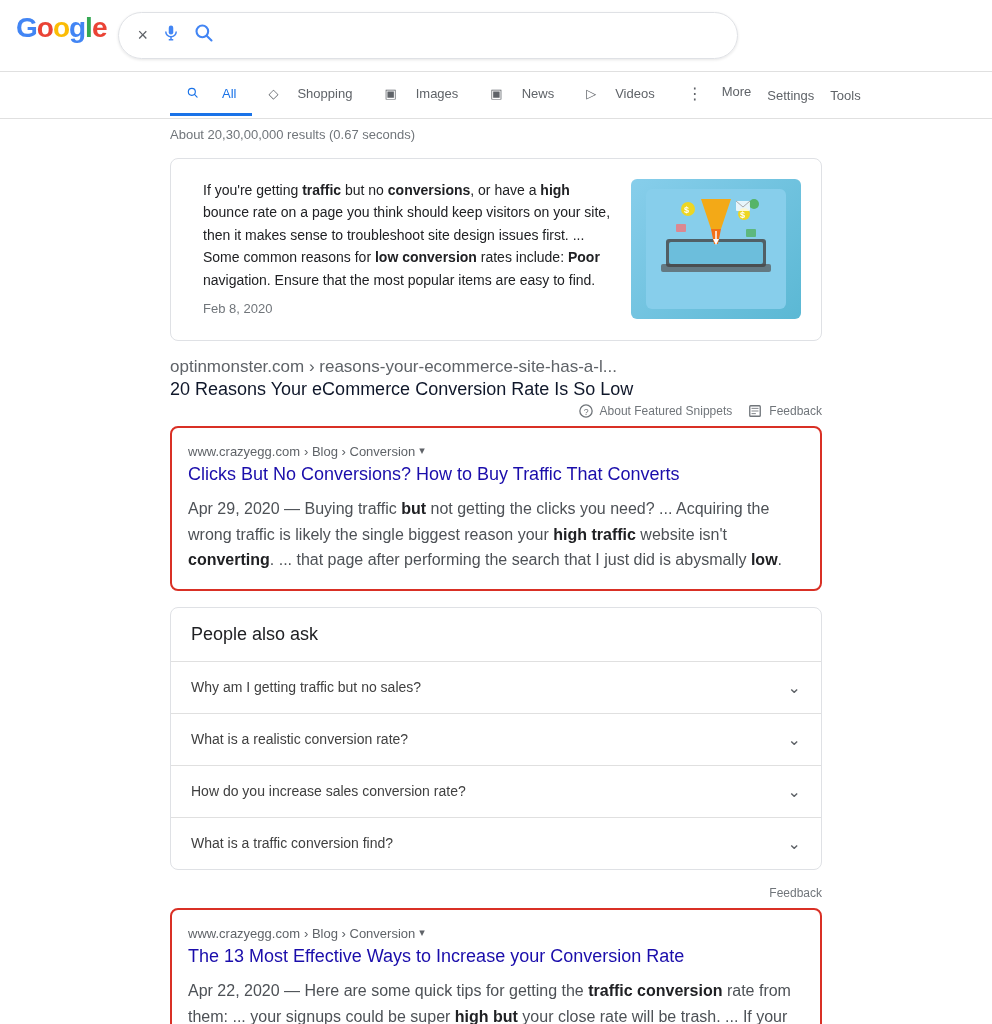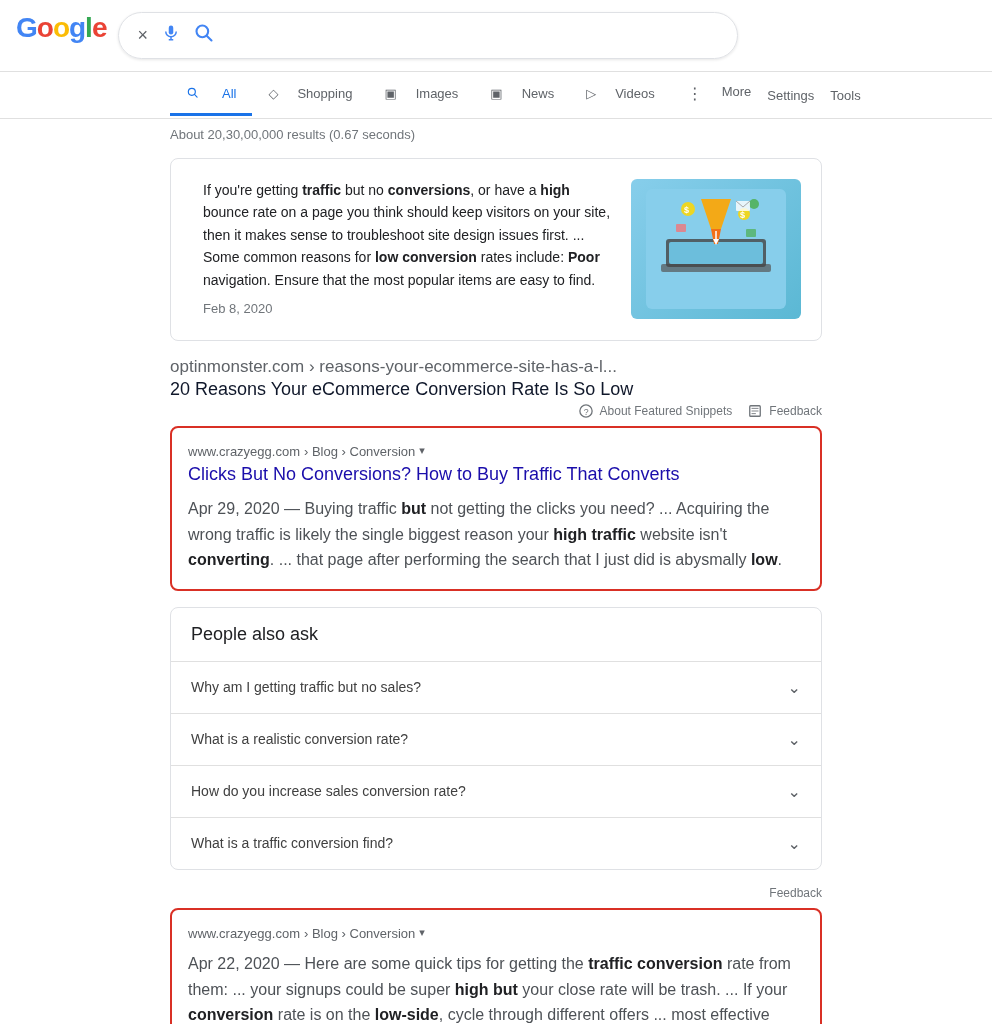--- a/index.html
+++ b/index.html
@@ -238,16 +238,19 @@
 <div class="feedback-row">
   <span>Feedback</span>
 </div>
 
 <div class="result-card2">
   <div class="result-url">
     <span class="breadcrumb">www.crazyegg.com</span>
     <span class="breadcrumb"> › Blog › Conversion</span>
     <span class="arrow">▾</span>
   </div>
+  <div class="result-title">
+    <a href="#">The 13 Most Effective Ways to Increase your Conversion Rate</a>
+  </div>
   <div class="result-snippet">
     Apr 22, 2020 — Here are some quick tips for getting the <b>traffic conversion</b> rate from them: ... your signups could be super <b>high but</b> your close rate will be trash. ... If your <b>conversion</b> rate is on the <b>low-side</b>, cycle through different offers ... most effective methodologies for turning your existing web  into paying customers.
   </div>
 </div>
 
 </body></html>

